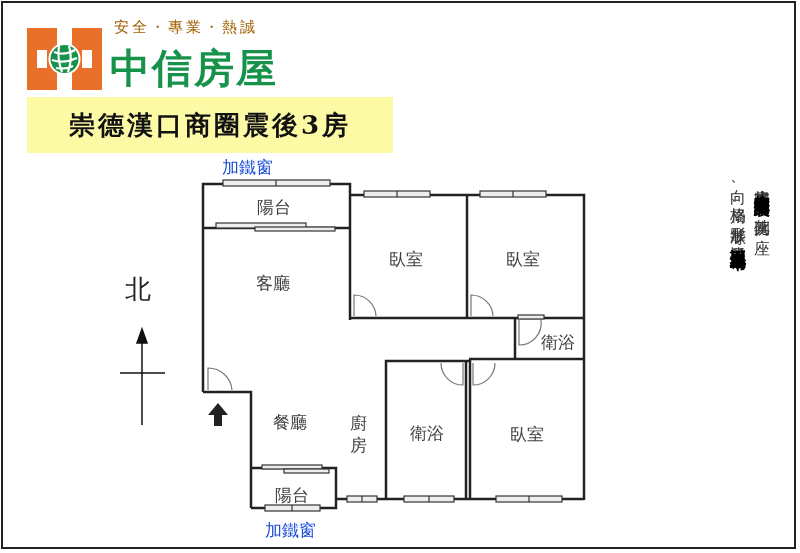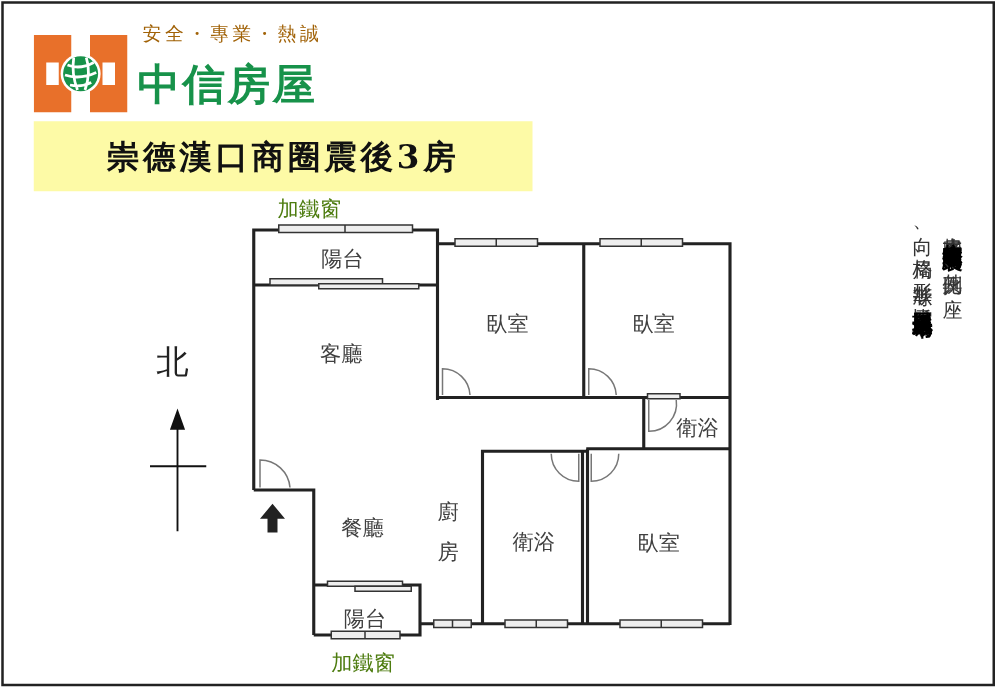--- a/index.html
+++ b/index.html
@@ -1,27 +1,27 @@
 <!DOCTYPE html>
 <html><head>
 <meta charset="utf-8">
 <style>
   html, body { margin:0; padding:0; }
   body { width:800px; height:553px; background:#ffffff; position:relative; overflow:hidden;
          font-family:"DejaVu Sans", "Liberation Sans", sans-serif; }
   .frame { position:absolute; left:1px; top:1px; width:795px; height:548px; border:2px solid #222; box-sizing:border-box; }
   .logo { position:absolute; left:27px; top:28px; width:75px; height:62px; }
   .slogan { position:absolute; left:114px; top:18px; font-size:15px; color:#a16207; letter-spacing:3px; }
-  .brand { position:absolute; left:110px; top:45px; font-size:34px; color:#17924a; font-weight:bold; letter-spacing:2px; line-height:46px; }
-  .title-box { position:absolute; left:27px; top:97px; width:399px; height:56px; background:#fdfaa6; }
+  .brand { position:absolute; left:110px; top:45px; font-size:40px; color:#17924a; font-weight:bold; letter-spacing:2px; line-height:46px; }
+  .title-box { position:absolute; left:27px; top:97px; width:366px; height:56px; background:#fdfaa6; }
   .title { position:absolute; left:0; top:0; width:100%; height:100%; display:flex; align-items:center; justify-content:center;
            font-family:"DejaVu Serif", serif; font-size:26px; font-weight:bold; color:#111; letter-spacing:3px; }
   .plan { position:absolute; left:0; top:0; }
   .lbl { position:absolute; font-size:17px; color:#404040; white-space:nowrap; }
-  .lbl.grey { color:#4d7c0f; }
+  .lbl.grey { color:#1d4ed8; }
   .vtext { position:absolute; writing-mode:vertical-rl; font-size:16px; color:#333; line-height:20px; letter-spacing:1px; }
   .vtext b { color:#000; }
   .north { position:absolute; left:125px; top:272px; font-family:"DejaVu Serif", serif; font-size:26px; color:#222; }
 </style>
 </head>
 <body>
 
 <div class="frame"></div>
 
 <svg class="logo" viewBox="0 0 75 62">
@@ -107,21 +107,21 @@
 
 <div class="north">北</div>
 
 <div class="lbl grey" style="left:222px;top:156px;">加鐵窗</div>
 <div class="lbl" style="left:257px;top:196px;">陽台</div>
 <div class="lbl" style="left:256px;top:272px;font-family:Liberation Mono, monospace;">客廳</div>
 <div class="lbl" style="left:389px;top:248px;">臥室</div>
 <div class="lbl" style="left:506px;top:248px;">臥室</div>
 <div class="lbl" style="left:541px;top:331px;">衛浴</div>
 <div class="lbl" style="left:273px;top:411px;text-align:right;">餐廳</div>
-<div class="lbl" style="left:350px;top:394px;width:18px;white-space:normal;line-height:32px;">廚房</div>
+<div class="lbl" style="left:350px;top:412px;width:18px;white-space:normal;line-height:22px;">廚房</div>
 <div class="lbl" style="left:410px;top:422px;">衛浴</div>
 <div class="lbl" style="left:510px;top:423px;">臥室</div>
 <div class="lbl" style="left:275px;top:484px;">陽台</div>
 <div class="lbl grey" style="left:265px;top:519px;">加鐵窗</div>
 
 <div class="vtext" style="left:752px;top:177px;">
   <span>本格局圖未</span><b>依實際比例繪製</b><span>，其比例、座</span>
 </div>
 <div class="vtext" style="left:728px;top:177px;">
   <span>向、格局、形狀等，皆需</span><b>以房屋現場為準</b>

